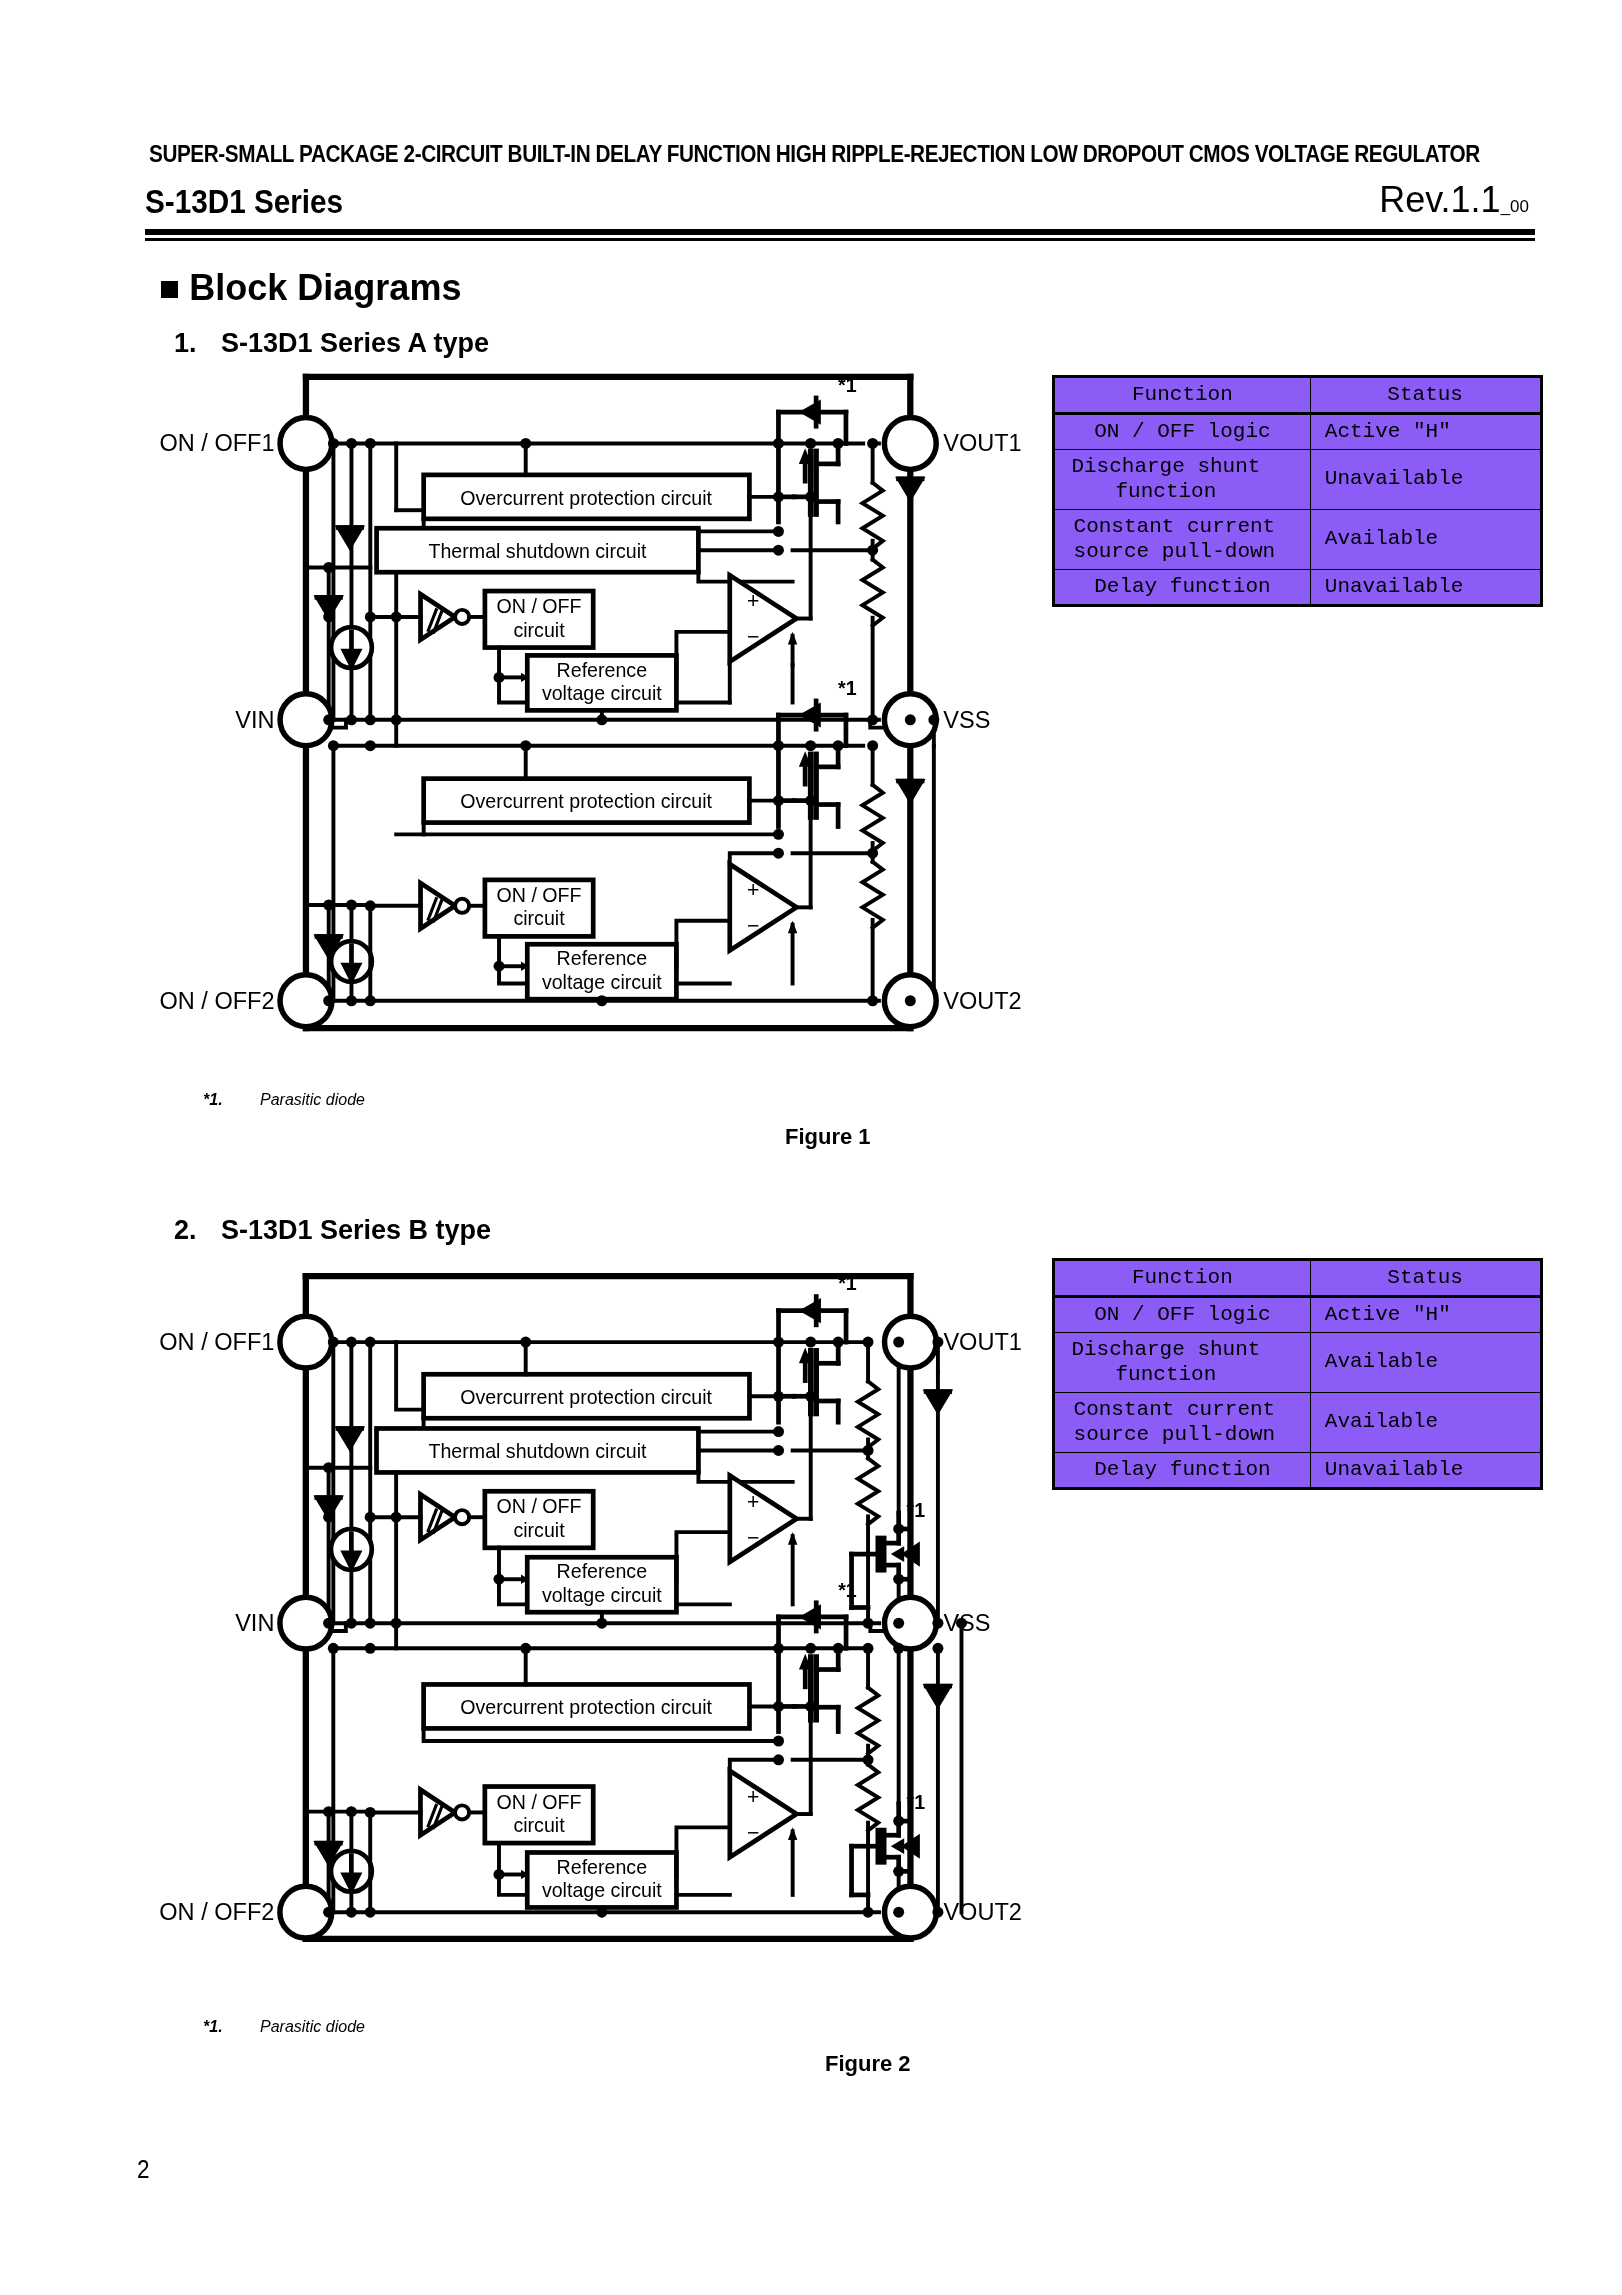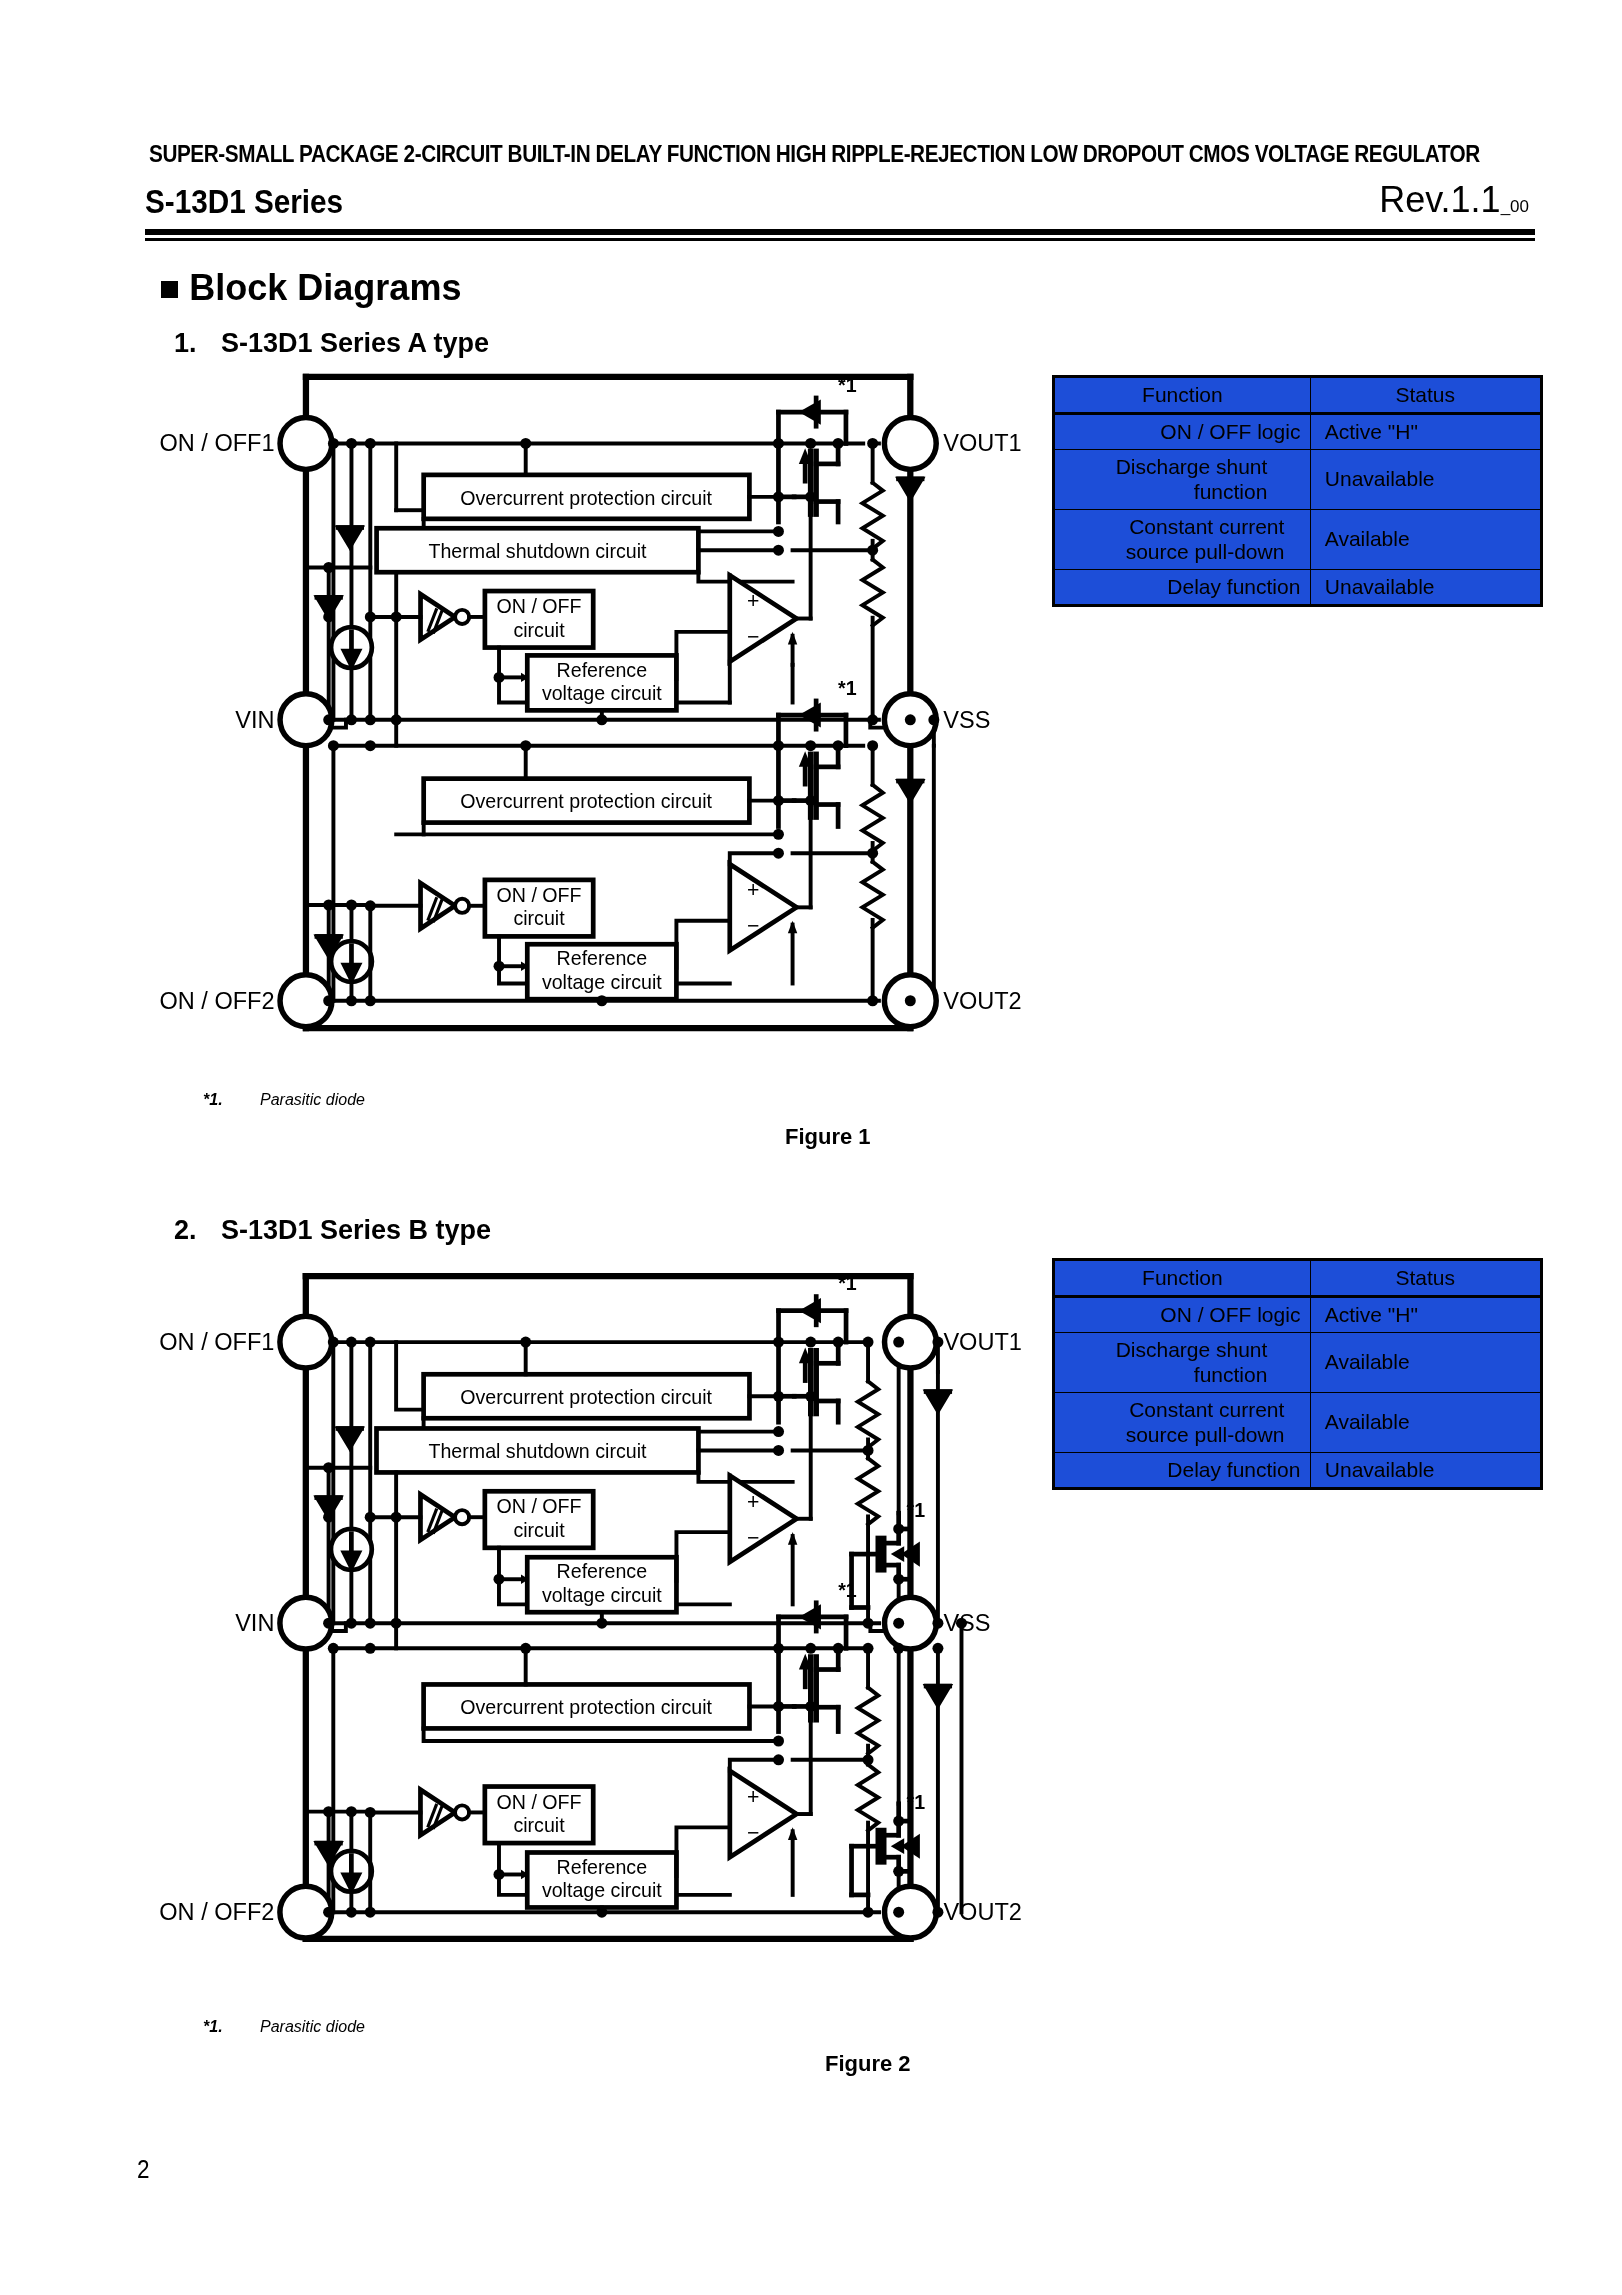--- a/index.html
+++ b/index.html
@@ -33,27 +33,27 @@
 
   
   .pg-num{position:absolute;left:137px;top:2155px;font-size:25px;
     transform:scaleX(0.9);transform-origin:left center;}
   .footer-co{position:absolute;left:0;right:0;top:2155px;text-align:center;
     font-size:25px;}
   .footer-co span{display:inline-block;transform:scaleX(0.88);}
 
   
   table.st{position:absolute;border-collapse:collapse;
-    border:3.1px solid #000;background:#1d4ed8;}
+    border:3.1px solid #000;background:#8b5cf6;font-family:Liberation Mono, monospace;}
   table.st td,table.st th{border:1.6px solid #000;font-weight:normal;
     font-size:21px;padding:4.7px 9.4px;line-height:1.18;}
   table.st .c-fn{width:236px;}
   table.st .c-st{width:210px;}
   table.st thead td{text-align:center;border-bottom:3.1px solid #000;}
-  table.st tbody td.fn{text-align:right;}
+  table.st tbody td.fn{text-align:center;}
   table.st tbody td.stv{text-align:left;padding-left:14px;}
 
   
   .diagram{position:absolute;}
   svg{display:block;overflow:visible;}
   svg text{font-family:"Liberation Sans",sans-serif;}
 </style>
 </head>
 <body>
 

